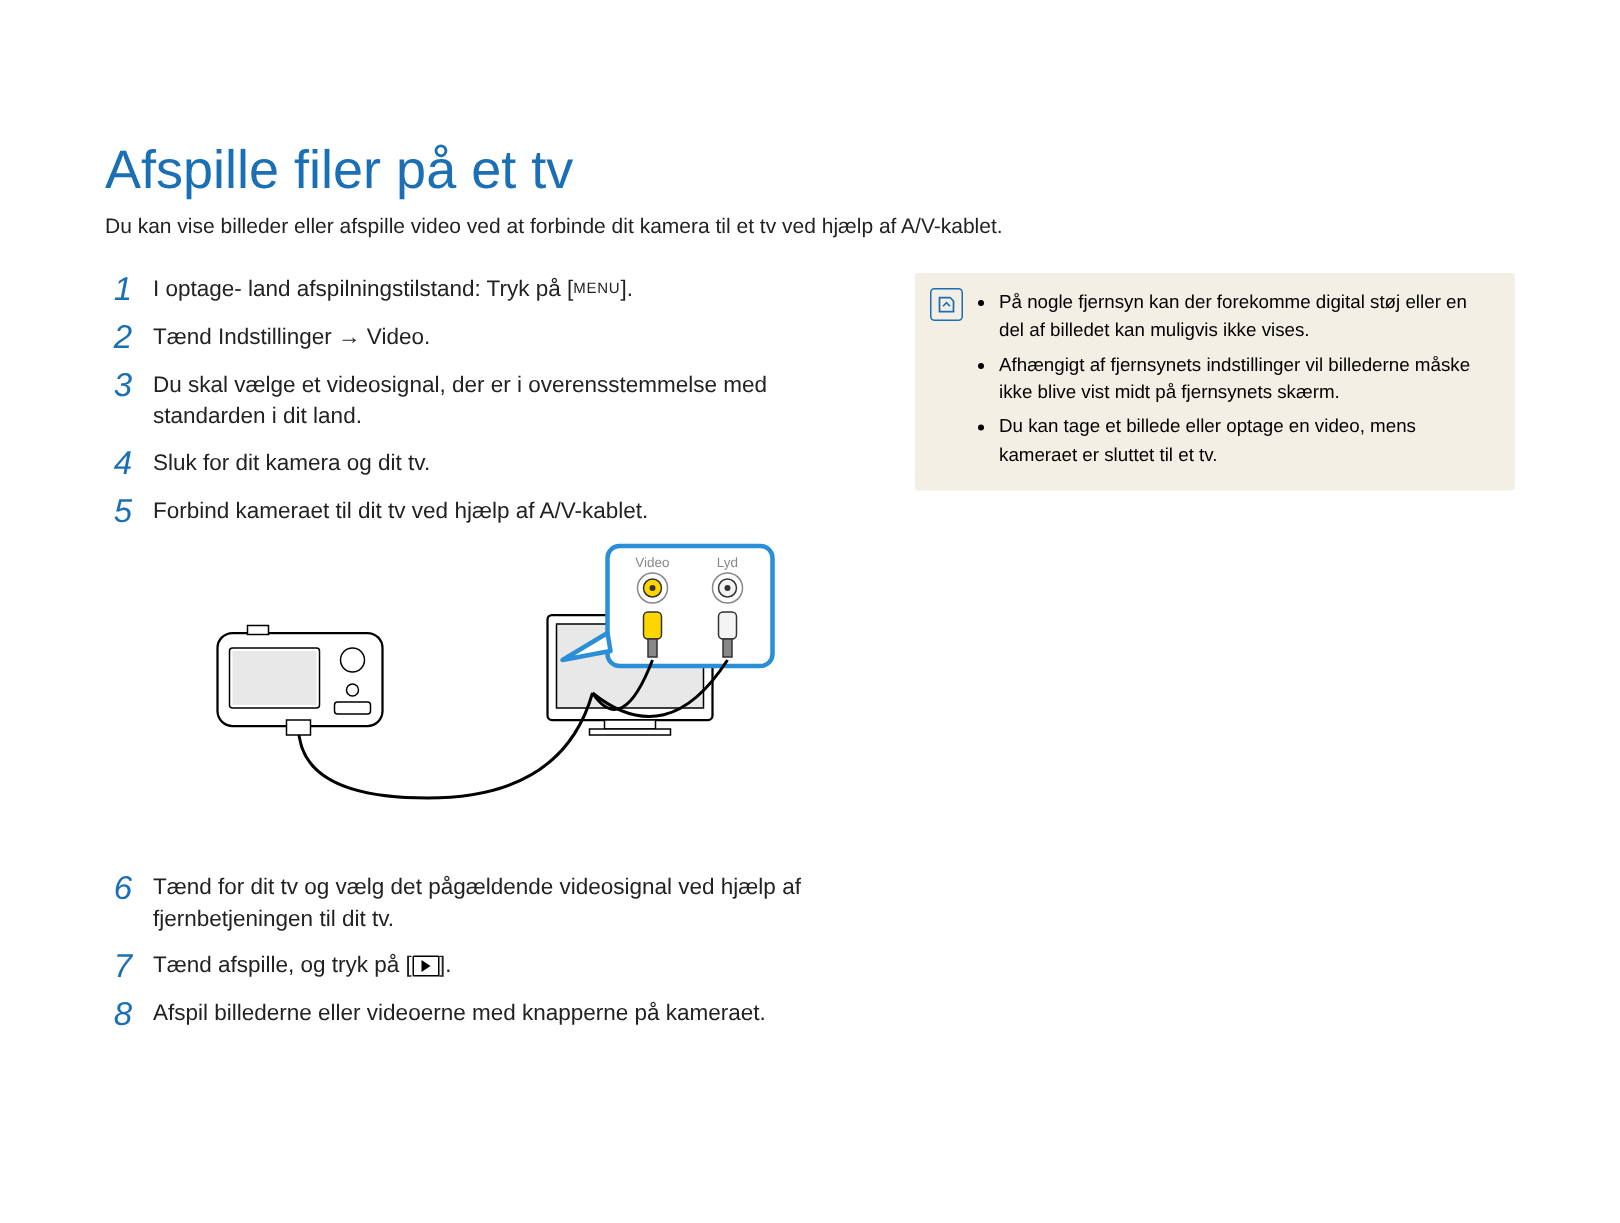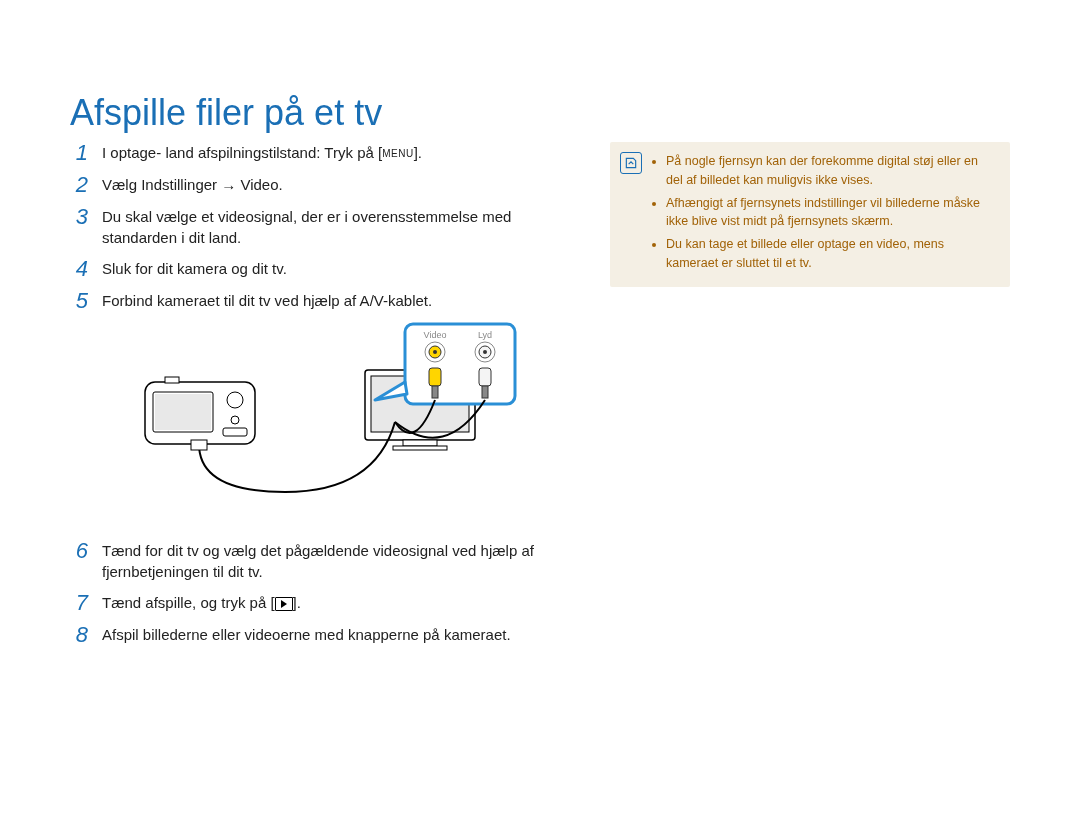--- a/index.html
+++ b/index.html
@@ -86,21 +86,21 @@
     border-top: 4px solid transparent;
     border-bottom: 4px solid transparent;
   }
   .bold { font-weight: normal; }
 
   .note-box {
     background: #f4efe4;
     border-radius: 2px;
     padding: 10px 14px 10px 42px;
     font-size: 12.5px;
-    color: #a16207;
+    color: #000000;
     position: relative;
     line-height: 1.5;
   }
   .note-icon {
     position: absolute;
     left: 10px;
     top: 10px;
     width: 20px;
     height: 20px;
     border: 1.5px solid #1a6fb5;
@@ -132,35 +132,36 @@
     font-size: 12px;
     color: #666;
   }
 </style>
 </head>
 <body>
 
 <div class="page">
 
   <h1 class="title">Afspille filer på et tv</h1>
+  <p class="intro">Du kan vise billeder eller afspille video ved at forbinde dit kamera til et tv ved hjælp af A/V-kablet.</p>
 
   <div class="columns">
     <div class="col-left">
 
       <div class="step">
         <div class="num">1</div>
         <div class="body">
           <span>I optage- land afspilningstilstand: Tryk på [</span><span class="menu-label">MENU</span><span>].</span>
         </div>
       </div>
 
       <div class="step">
         <div class="num">2</div>
         <div class="body">
-          <span>Vælg </span><span class="bold">Indstillinger → Video</span><span>.</span>
+          <span>Tænd </span><span class="bold">Indstillinger → Video</span><span>.</span>
         </div>
       </div>
 
       <div class="step">
         <div class="num">3</div>
         <div class="body">Du skal vælge et videosignal, der er i overensstemmelse med standarden i dit land.</div>
       </div>
 
       <div class="step">
         <div class="num">4</div>

